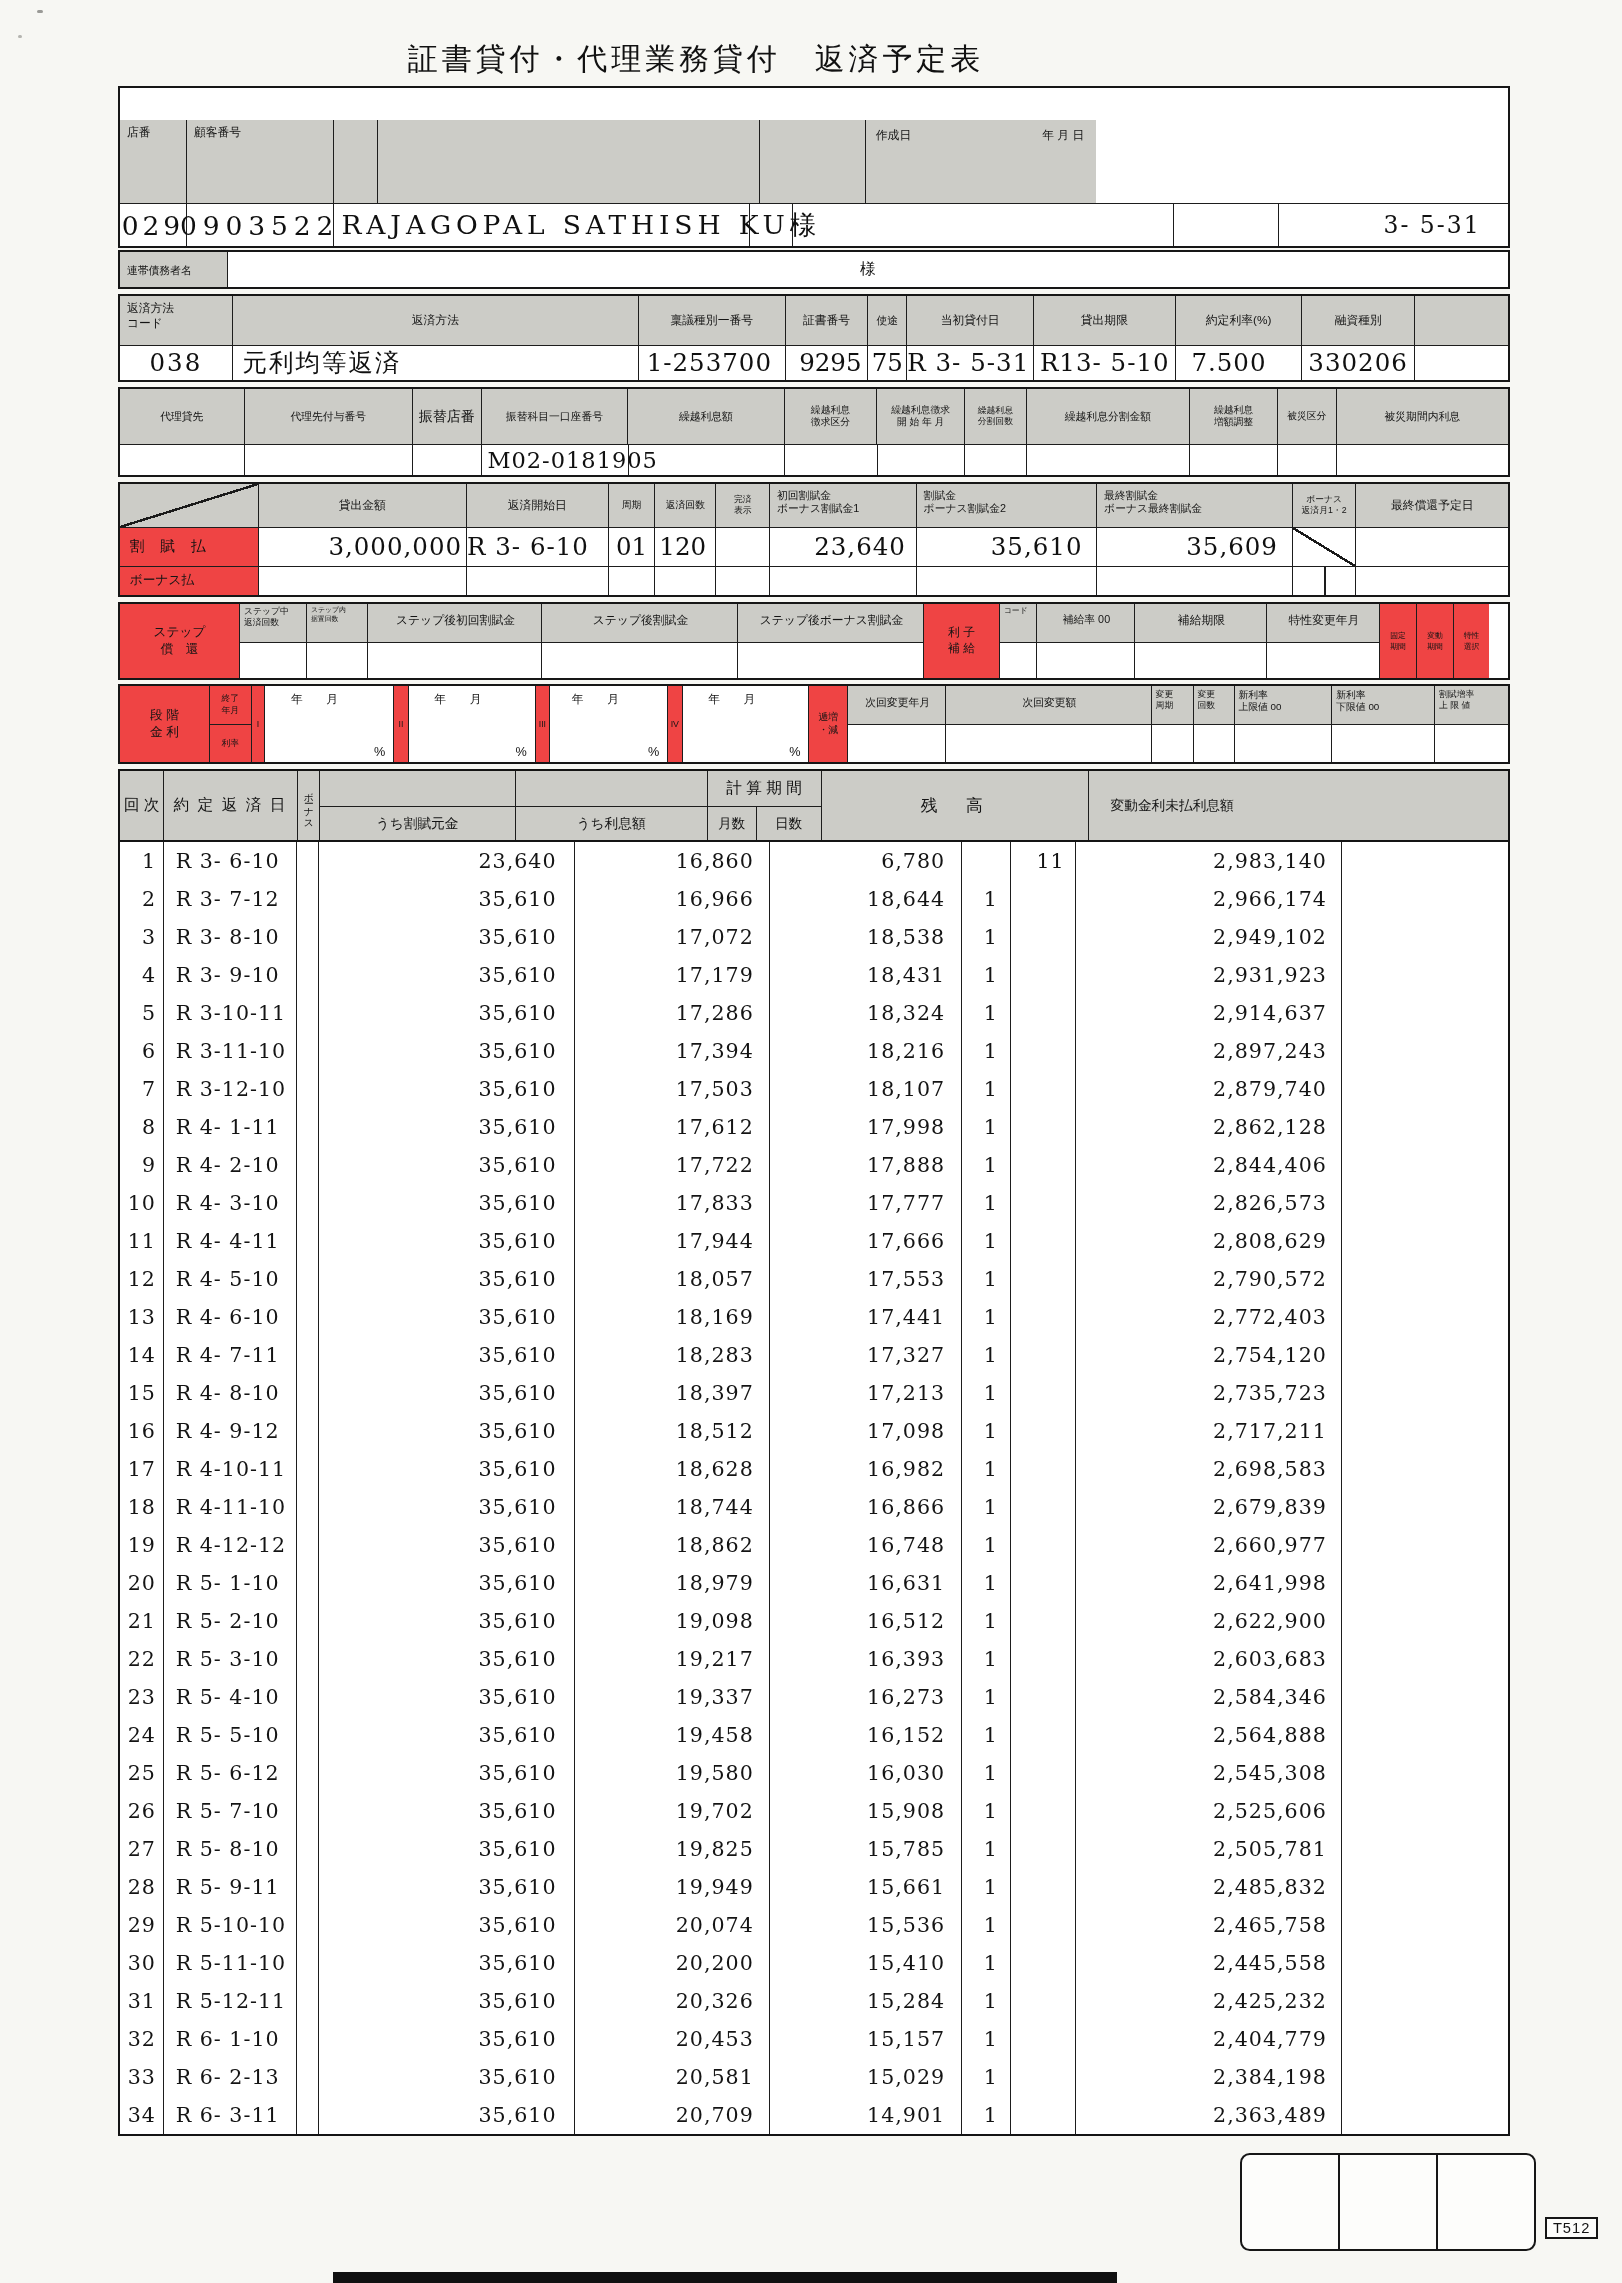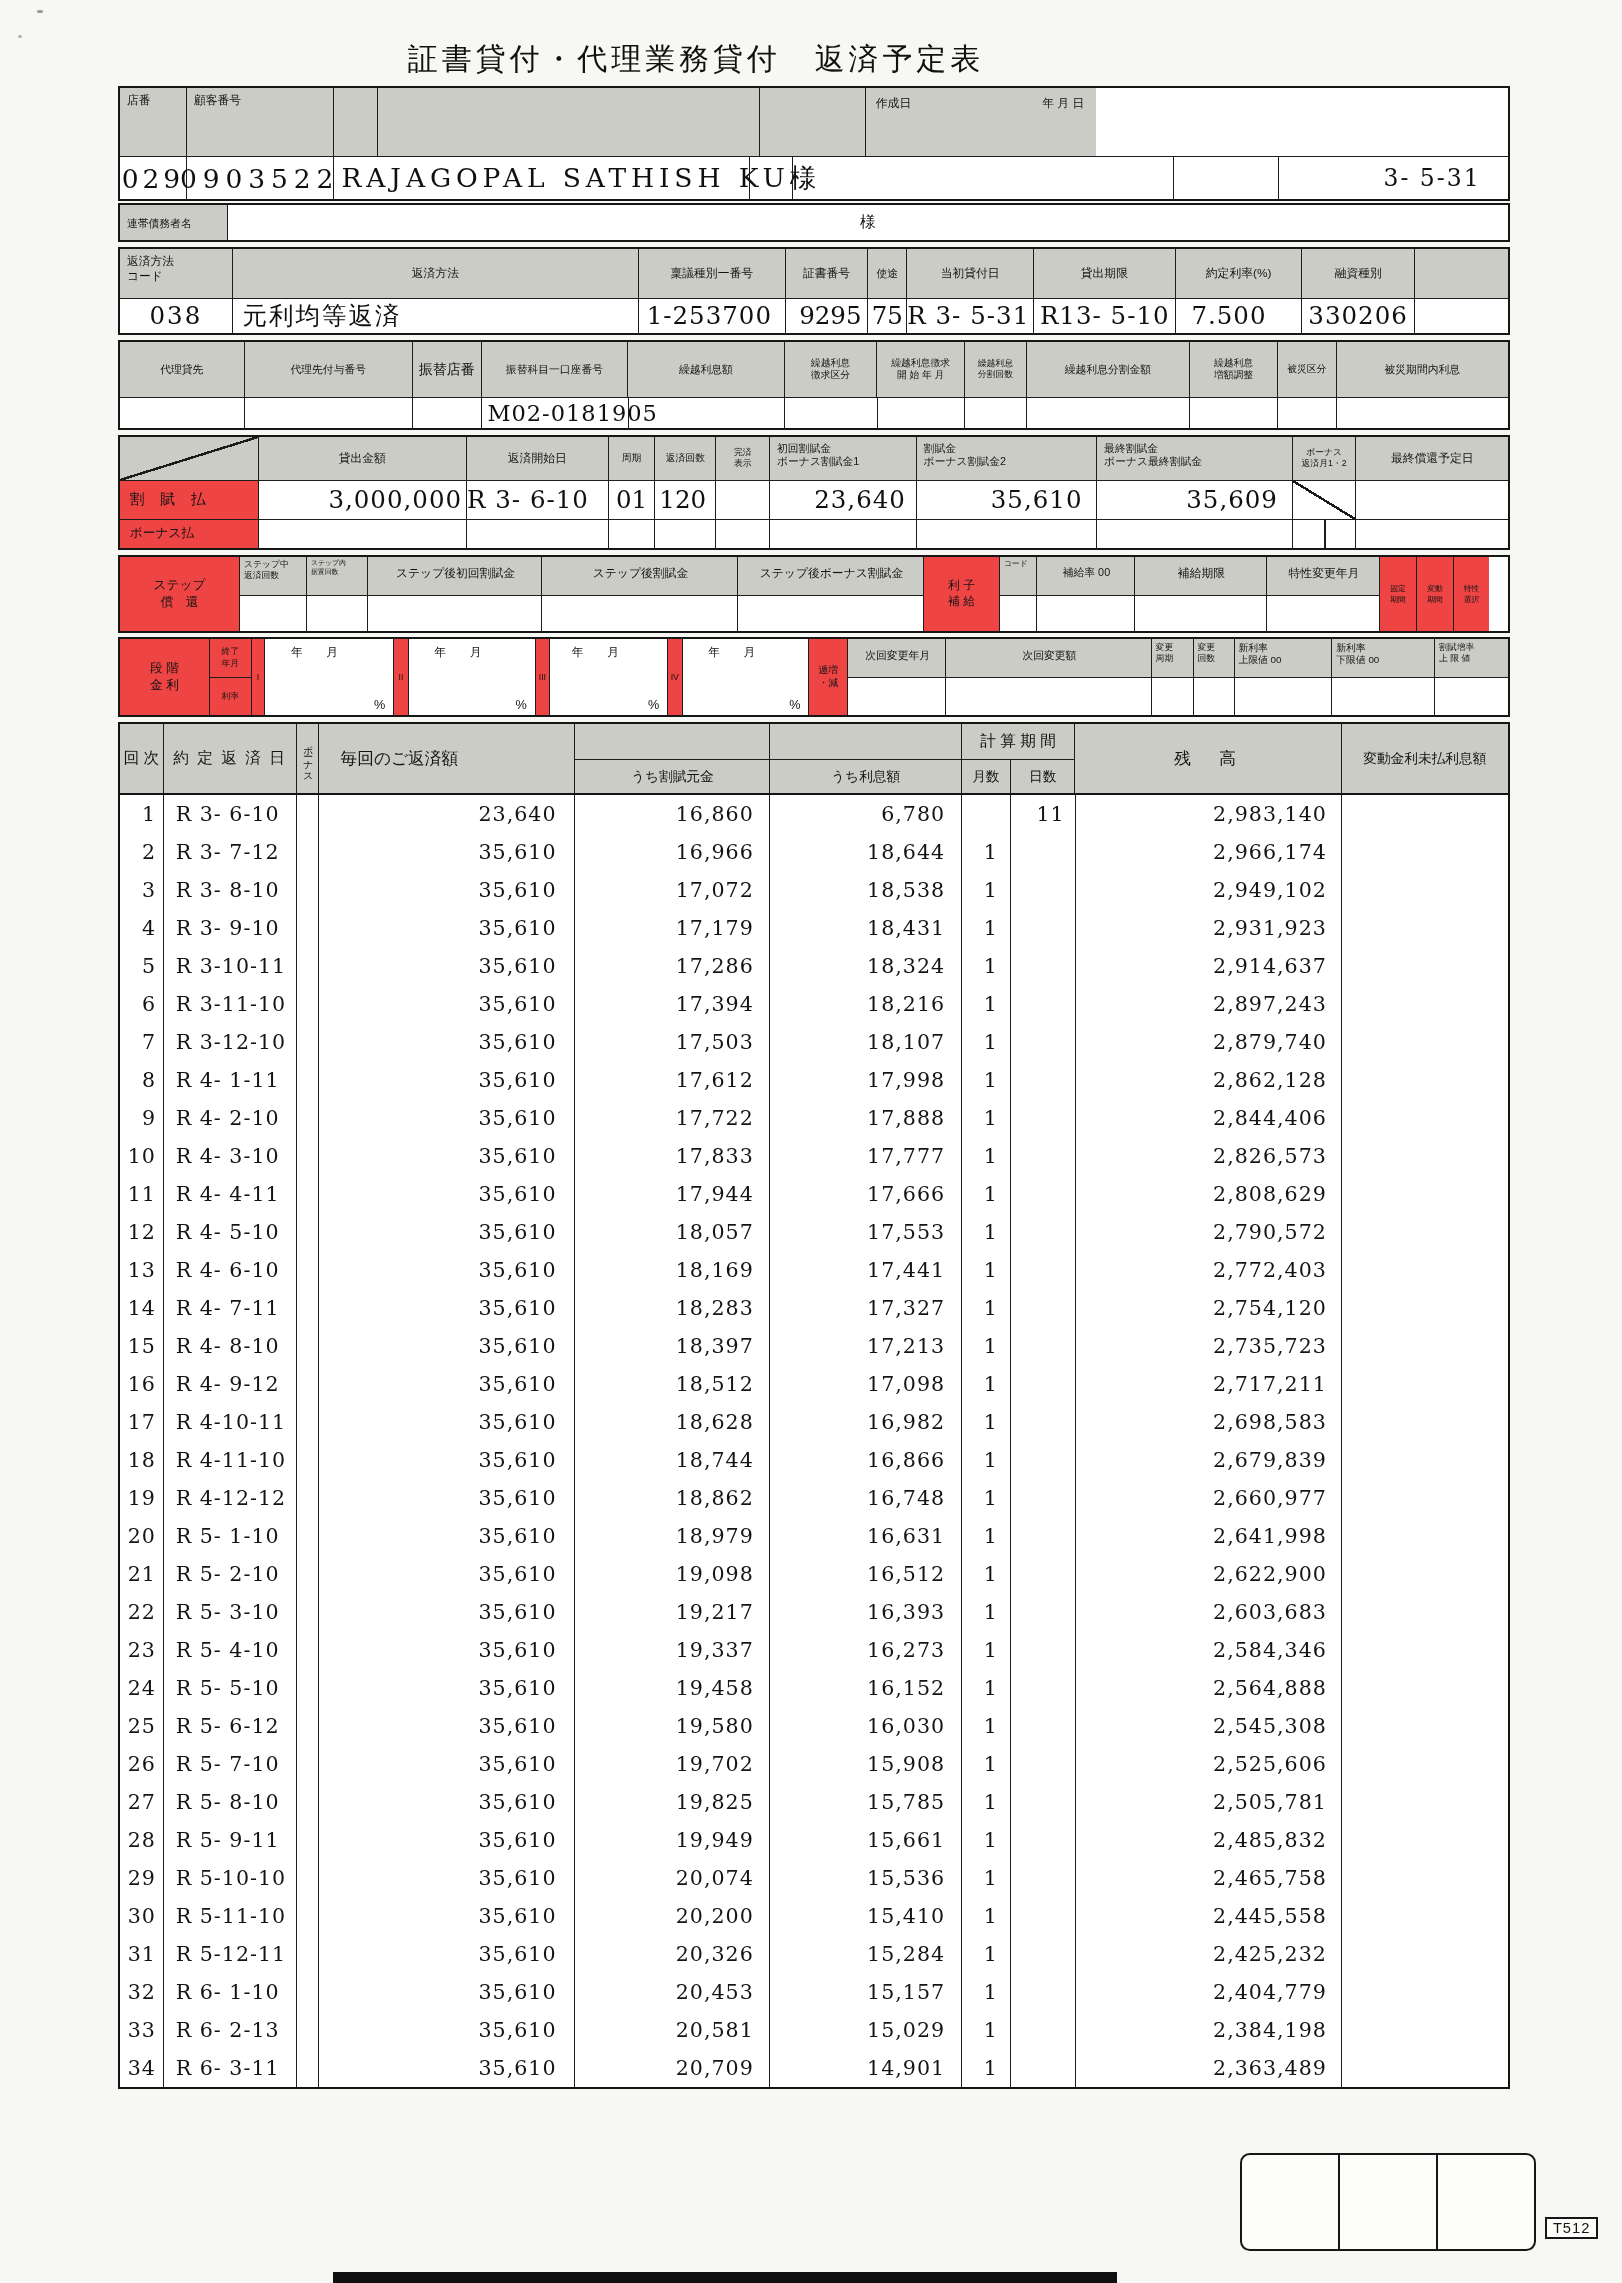--- a/index.html
+++ b/index.html
@@ -18,21 +18,21 @@
   .row{ display:flex; }
   .cell{ border-right:1.5px solid #1d1d1d; position:relative; overflow:visible; }
   .cell:last-child{ border-right:none; }
   .bb{ border-bottom:1.5px solid #1d1d1d; }
   .hdr{ background:#ccccc7; font-size:11.8px; line-height:1.25; padding:4.9px 3.9px 2px 6.9px; }
   .pre{ white-space:pre-line; }
   .cen{ display:flex; align-items:center; justify-content:center; text-align:center; padding:0; }
   .val{ font-family:"DejaVu Serif","Liberation Serif",serif; color:#101010; }
 
   
-  .h78{ height:68px; } .h44{ height:43px; } .h36{ height:35px; }
+  .h78{ height:83px;margin-top:32px; } .h44{ height:43px; } .h36{ height:35px; }
   .created-cell{ display:flex; justify-content:space-between; padding:7.8px 11.8px 0 9.8px; font-size:11.8px; }
   .v-big{ font-size:26.5px; display:flex; align-items:center; }
 
   
   .band{ display:flex; flex-direction:column; }
   .band .lab{ background:#ccccc7; border-bottom:1.5px solid #1d1d1d; font-size:9.8px; line-height:1.2; padding:2.9px 2px 2px 3.9px; flex:0 0 39px; }
   .band .blank{ flex:1; background:#fff; }
   .grayfull{ background:#ef4444; }
 
   .diag-down{ background-image:linear-gradient(to bottom right, transparent calc(50% - 1.2px), #1a1a1a calc(50% - 1.2px), #1a1a1a calc(50% + 1.2px), transparent calc(50% + 1.2px)); }
@@ -345,21 +345,20 @@
     </div>
   </div>
 
   <div class="sched" style="margin-top:2.9px">
     <div class="sh">
       <div class="cell c-no" style="display:flex;align-items:center;justify-content:center;padding:0">回 次</div>
       <div class="cell c-date" style="display:flex;align-items:center;justify-content:center;padding:0">約 定 返 済 日</div>
       <div class="cell c-bonus" style="display:flex">
           <span class="vert">ボーナス</span>
         </div>
-      <div class="cell" style="width:257px;display:flex;align-items:center;padding-left:21.6px;font-size:16.7px">毎回のご返済額</div>
       <div class="cell sub" style="width:196px">
         <div class="topstrip"></div>
         <div class="botrow">
             <div style="flex:1">うち割賦元金</div>
           </div>
       </div>
       <div class="cell sub" style="width:192px">
         <div class="topstrip"></div>
         <div class="botrow">
             <div style="flex:1">うち利息額</div>

